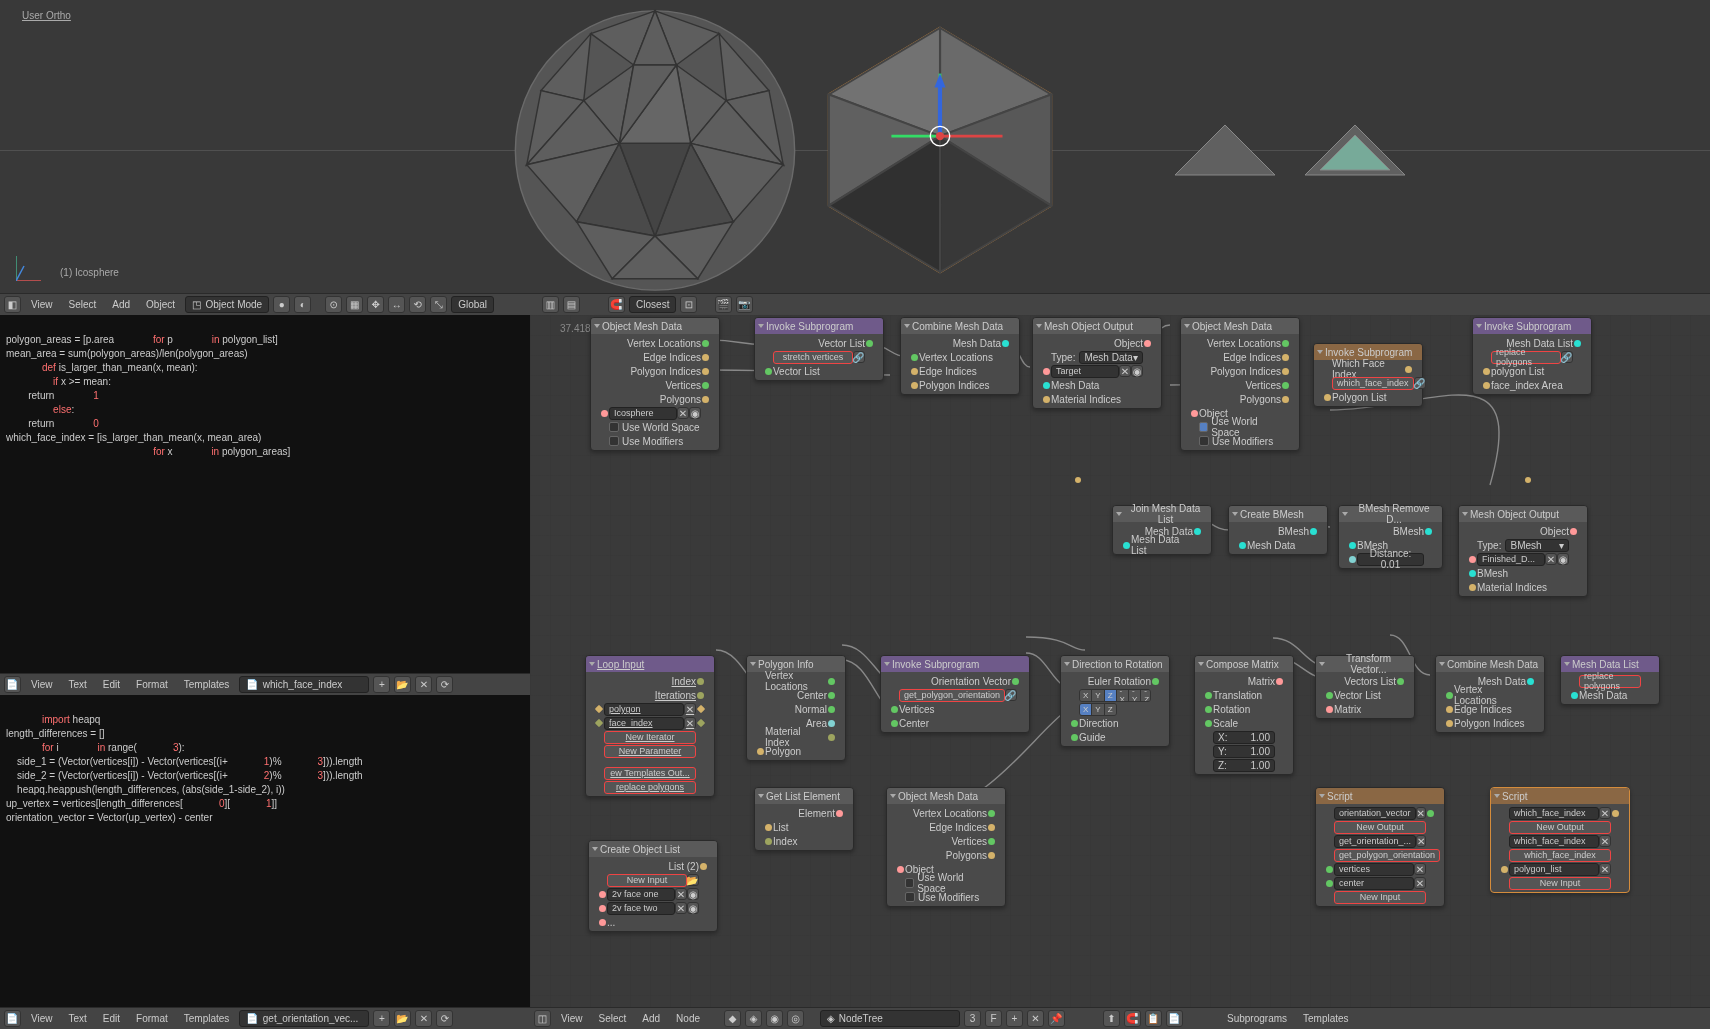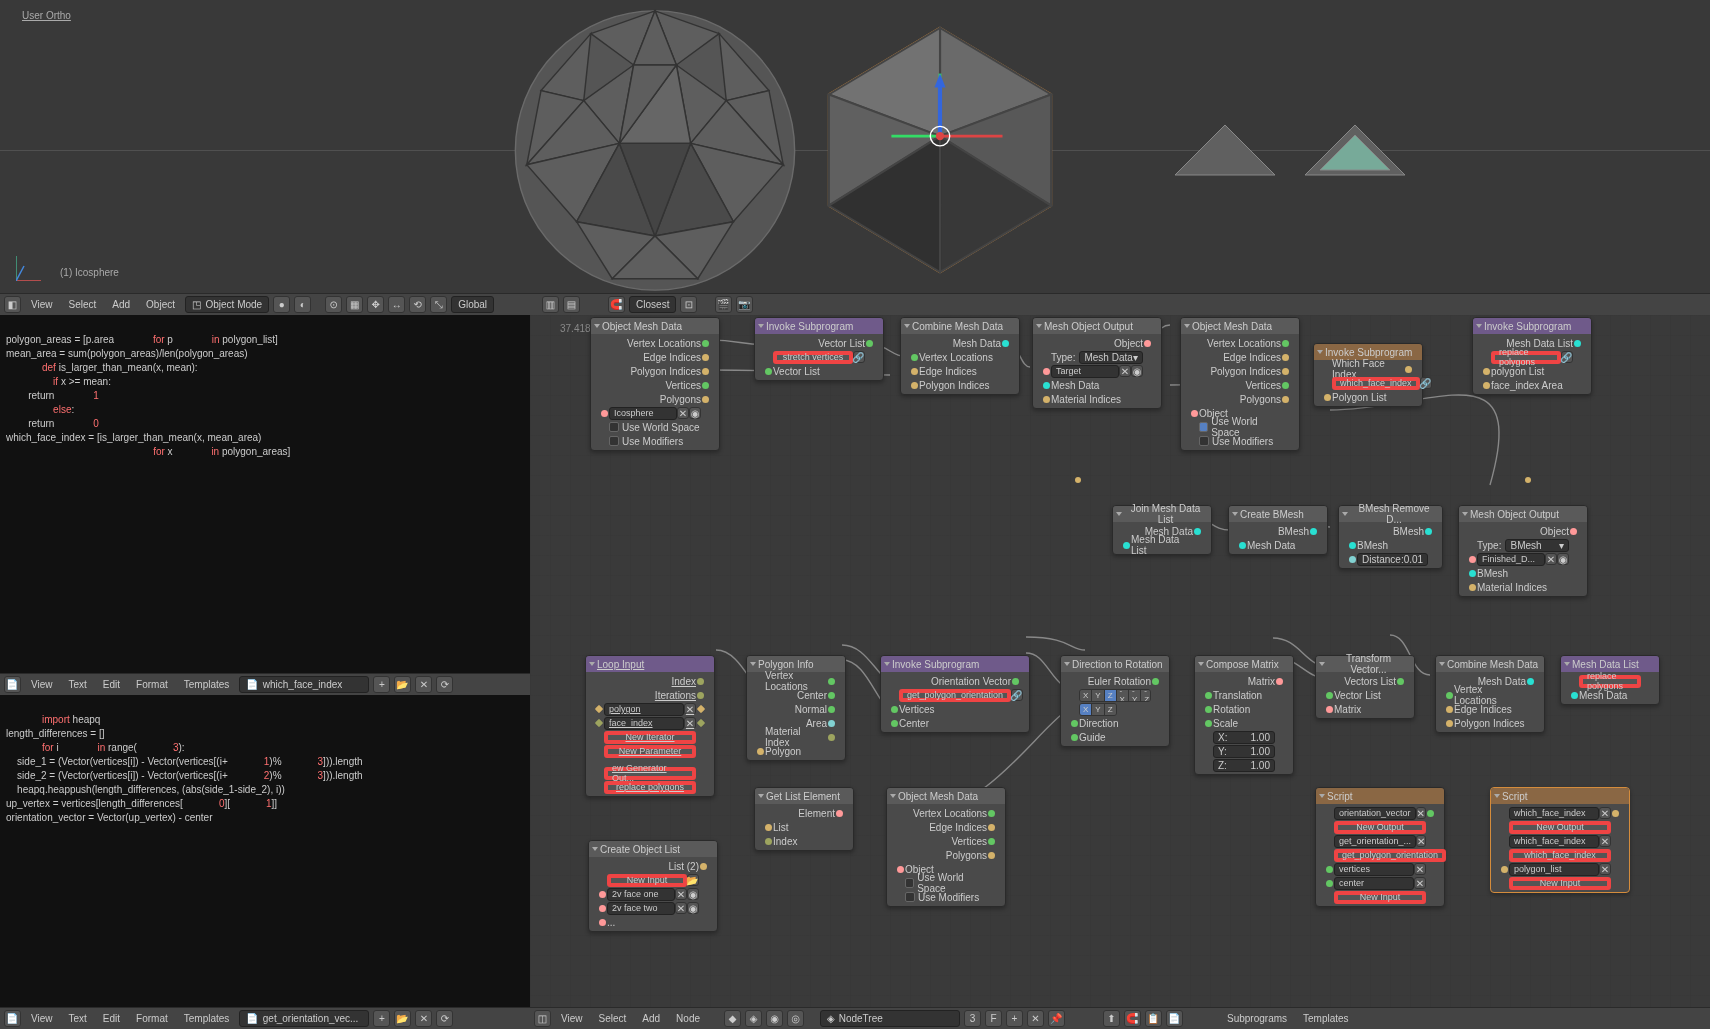--- a/index.html
+++ b/index.html
@@ -38,21 +38,21 @@
 .sock { position: absolute; width: 7px; height: 7px; border-radius: 50%; top: 4px; }
 .sock.in { left: -4px; }
 .sock.out { right: -4px; }
 .sock.v { background: #63c763; }
 .sock.l { background: #d4b26a; }
 .sock.m { background: #29e0d2; }
 .sock.o { background: #f99; }
 .sock.i { background: #9da45f; }
 .sock.s { background: #82d2d2; }
 .sock.dia { border-radius: 1px; transform: rotate(45deg); width: 6px; height: 6px; }
-.nbtn { display: inline-flex; align-items: center; justify-content: center; height: 13px; padding: 0 4px; background: #555; border: 4px solid #ef4444; border-radius: 3px; font-size: 9px; cursor: pointer; flex: 1; }
+.nbtn { display: inline-flex; align-items: center; justify-content: center; height: 13px; padding: 0 4px; background: #555; border: 1px solid #ef4444; border-radius: 3px; font-size: 9px; cursor: pointer; flex: 1; }
 .nfield { display: inline-flex; align-items: center; height: 13px; padding: 0 4px; background: #333; border: 1px solid #222; border-radius: 3px; font-size: 9px; flex: 1; }
 .chk { width: 10px; height: 10px; border: 1px solid #666; border-radius: 2px; background: #333; margin-right: 3px; display: inline-block; }
 .chk.on { background: #5680c2; }
 .node.sub .node-h { background: #6f5a8a; } 
 .node.reg .node-h { background: #5a5a5a; }
 .node.script .node-h { background: #8a6744; }
 .node.sel { border-color: #d48c3c; }
 
 
 .viewsvg { position: absolute; }
@@ -500,21 +500,21 @@
       <div class="node-row r">
           <span>BMesh</span>
           <span class="sock out m"></span>
         </div>
       <div class="node-row">
           <span class="sock in m"></span>
           <span>BMesh</span>
         </div>
       <div class="node-row">
           <span class="sock in s"></span>
-          <span class="nfield" style="justify-content:center;">
+          <span class="nfield" style="justify-content:center;flex-direction:column;">
             <span>Distance:</span>
             <span>0.01</span>
           </span>
         </div>
     </div>
   </div>
 
   <div class="node reg" style="left:928px; top:190px; width:130px;">
     <div class="node-h">
         <span>Mesh Object Output</span>
@@ -573,21 +573,21 @@
           <span class="icon-sq" style="width:12px;height:12px;">✕</span>
           <span class="sock out i dia"></span>
         </div>
       <div class="node-row">
           <span class="nbtn">New Iterator</span>
         </div>
       <div class="node-row">
           <span class="nbtn">New Parameter</span>
         </div>
       <div class="node-row" style="margin-top:8px;">
-          <span class="nbtn">ew Generator Out...</span>
+          <span class="nbtn">ew Templates Out...</span>
         </div>
       <div class="node-row">
           <span class="nbtn">replace polygons</span>
         </div>
     </div>
   </div>
 
   <div class="node reg" style="left:216px; top:340px; width:100px;">
     <div class="node-h">
         <span>Polygon Info</span>

